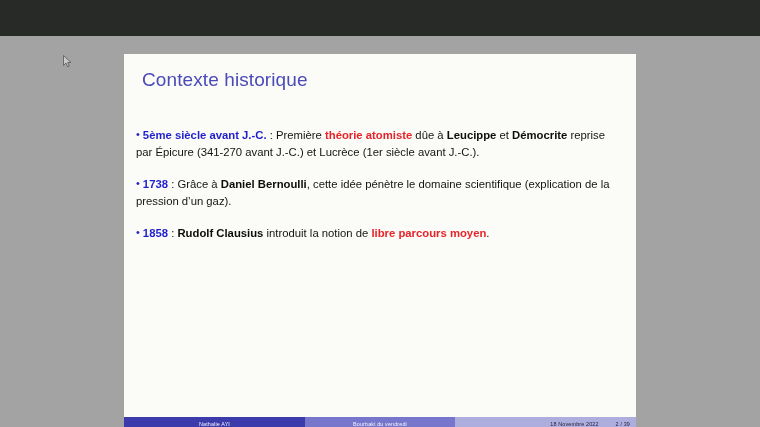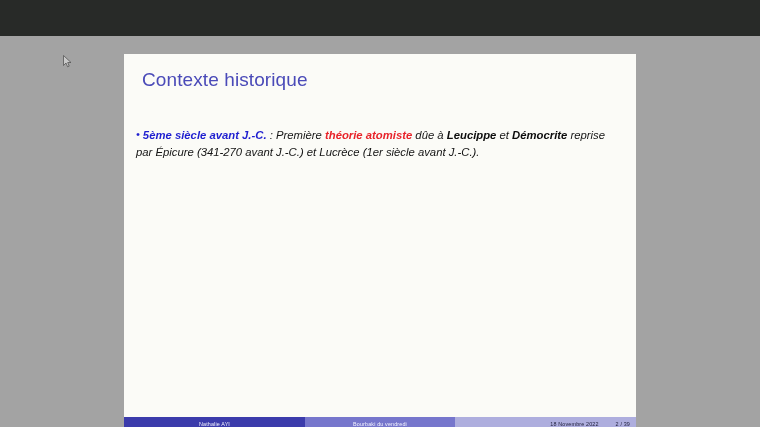--- a/index.html
+++ b/index.html
@@ -53,21 +53,20 @@
     left: 12px;
     top: 72px;
     right: 12px;
   }
   .bullet-block {
     font-size: 11.3px;
     line-height: 16.5px;
     color: #141414;
     margin-bottom: 15px;
     text-align: left;
-    font-style: italic;
   }
   .dot {
     color: #1f1fd0;
     font-size: 11px;
     vertical-align: 1px;
     padding-right: 3px;
   }
   .date {
     color: #1f1fd0;
     font-weight: bold;
@@ -129,20 +128,22 @@
       <path d="M0.5,0.5 L0.5,10.5 L3,8 L4.6,11.8 L6.2,11.1 L4.7,7.5 L8,7.5 Z" fill="#c9c9c9" stroke="#4a4a4a" stroke-width="0.7"></path>
     </svg>
   </div>
 
   <div id="slide">
 
     <div id="slide-title">Contexte historique</div>
 
     <div id="content">
         <div class="bullet-block"><span class="dot">•</span><span class="date">5ème siècle avant J.-C.</span><span> : </span><span>Première </span><span class="hl-red">théorie atomiste</span><span> dûe à </span><span class="hl-bold">Leucippe</span><span> et </span><span class="hl-bold">Démocrite</span><span> reprise par Épicure (341-270 avant J.-C.) et Lucrèce (1er siècle avant J.-C.).</span></div>
+        <div class="bullet-block"><span class="dot">•</span><span class="date">1738</span><span> : </span><span>Grâce à </span><span class="hl-bold">Daniel Bernoulli</span><span>, cette idée pénètre le domaine scientifique (explication de la pression d’un gaz).</span></div>
+        <div class="bullet-block"><span class="dot">•</span><span class="date">1858</span><span> : </span><span class="hl-bold">Rudolf Clausius</span><span> introduit la notion de </span><span class="hl-red">libre parcours moyen</span><span>.</span></div>
       </div>
 
     <div id="footer">
       <div class="foot-seg" id="foot-author">
         <span>Nathalie AYI</span>
       </div>
       <div class="foot-seg" id="foot-event">
         <span>Bourbaki du vendredi</span>
       </div>
       <div class="foot-seg" id="foot-right">

